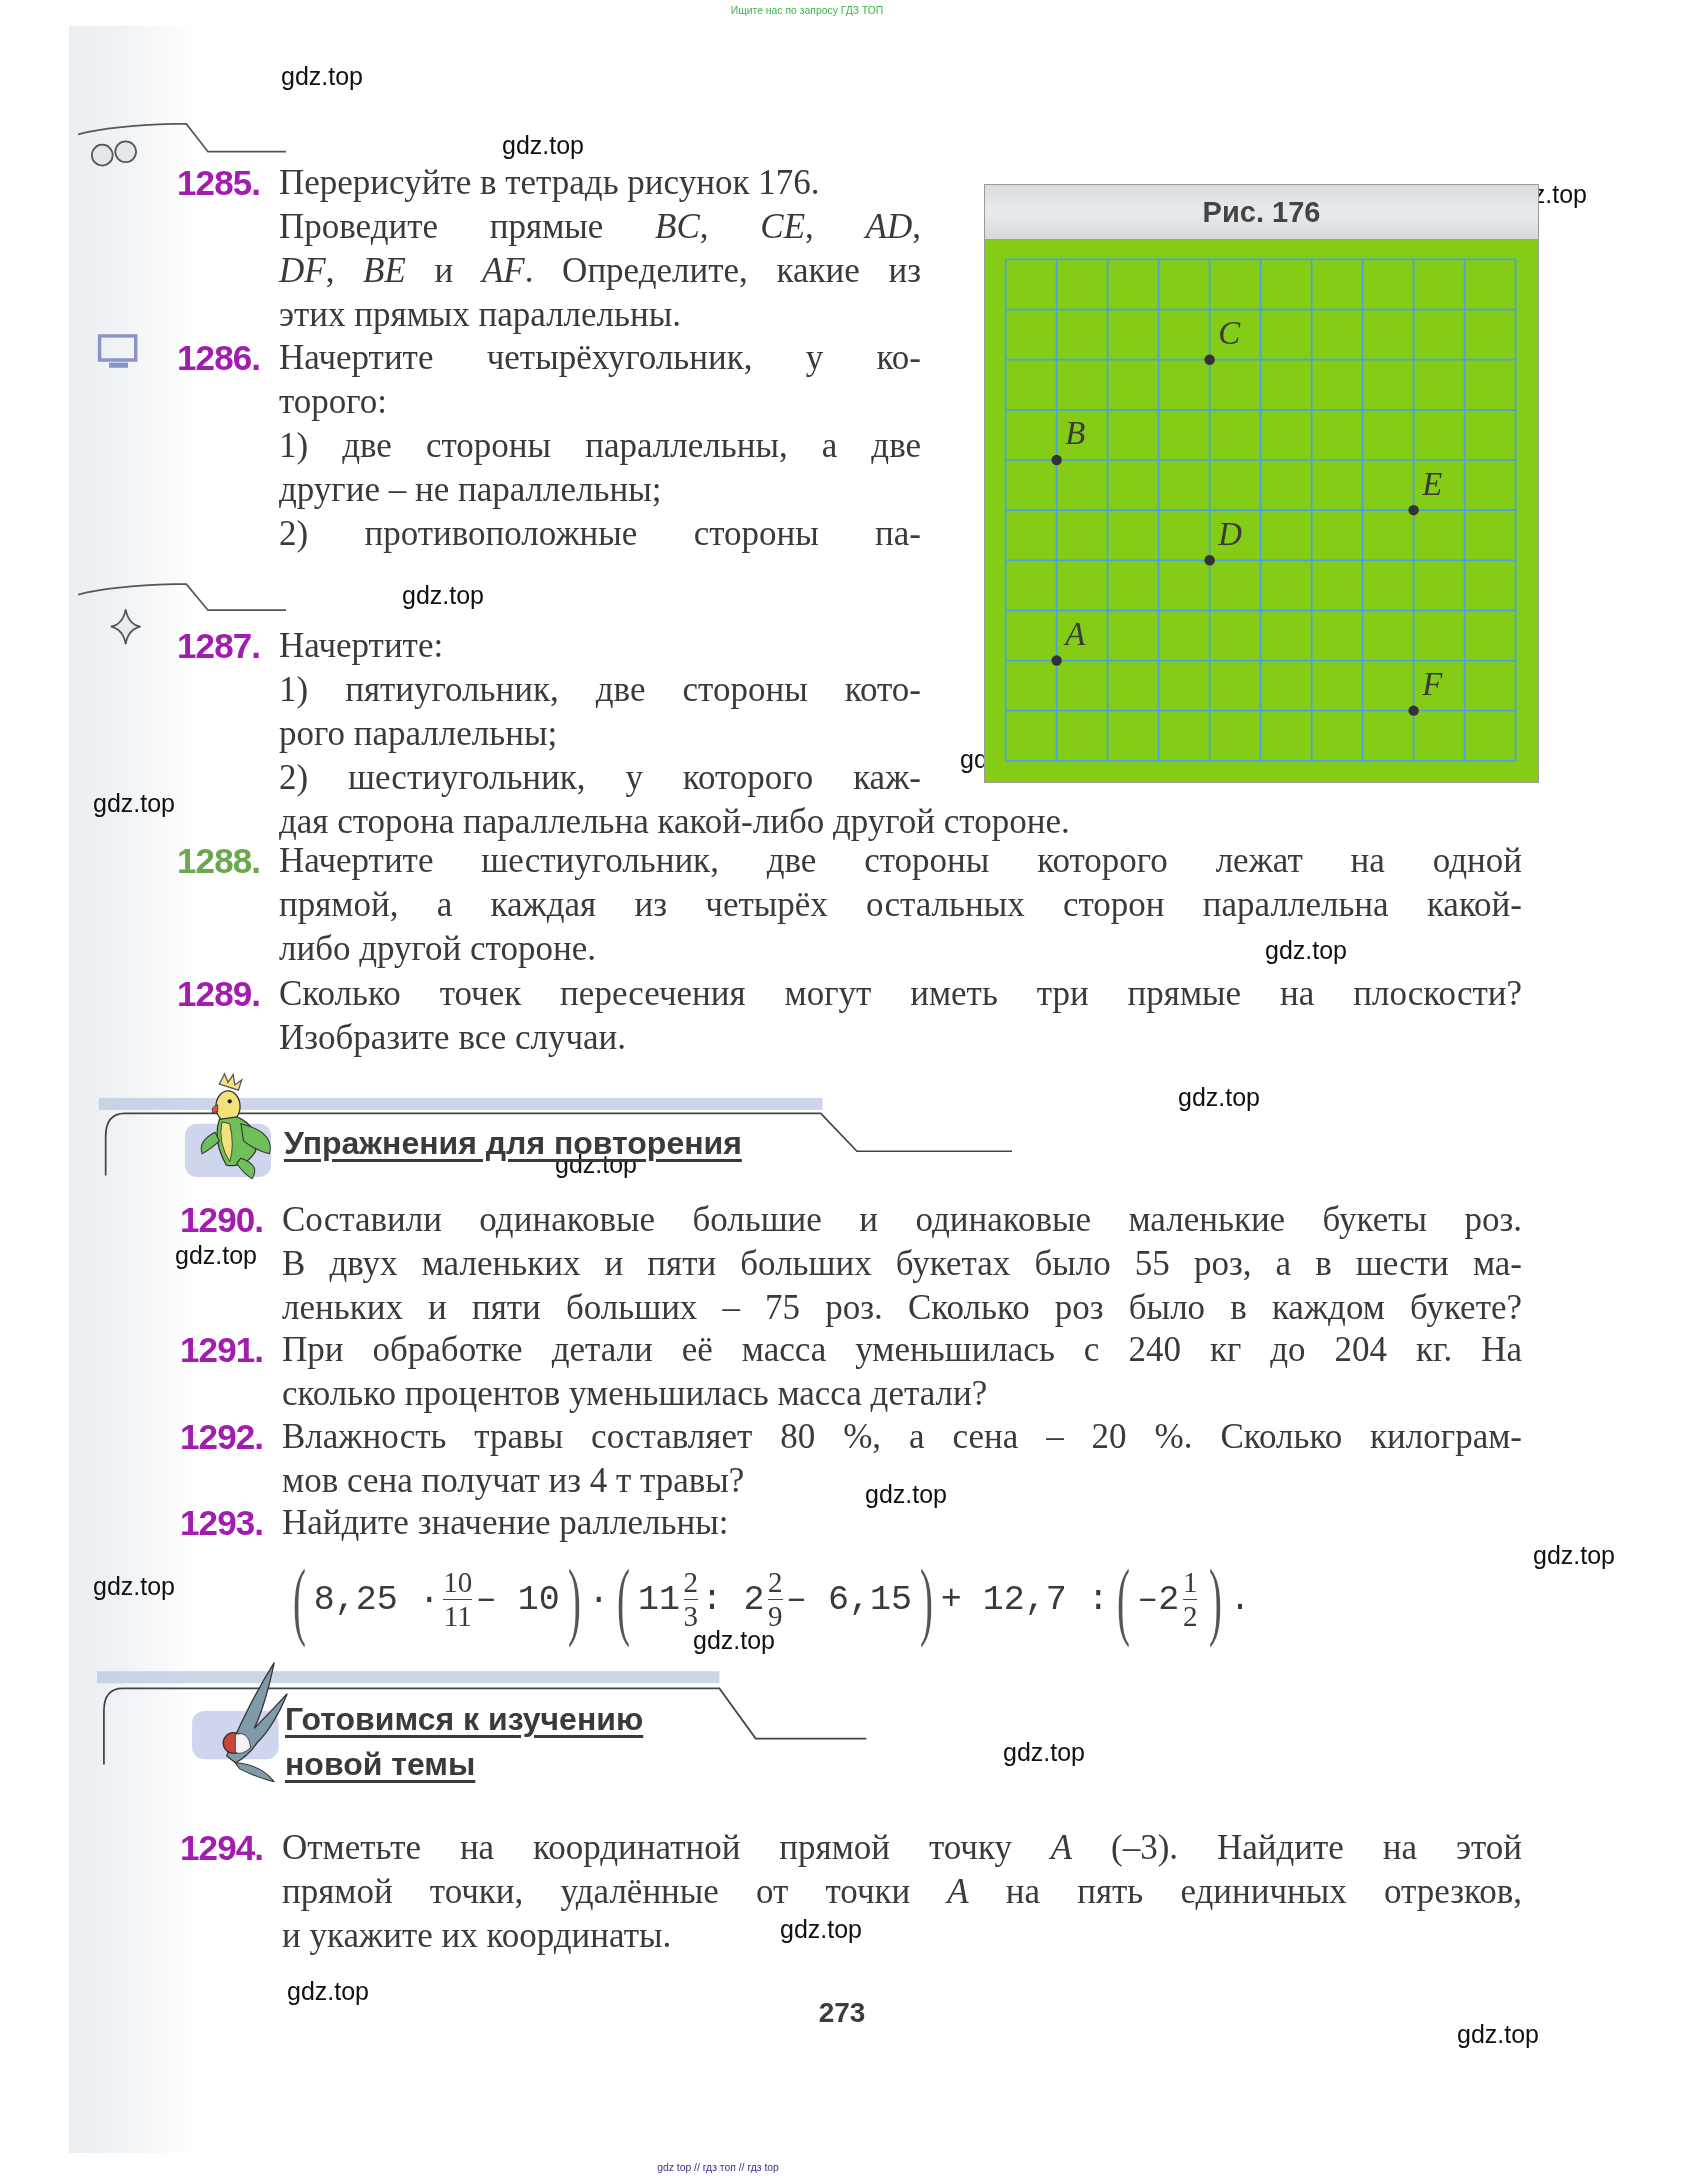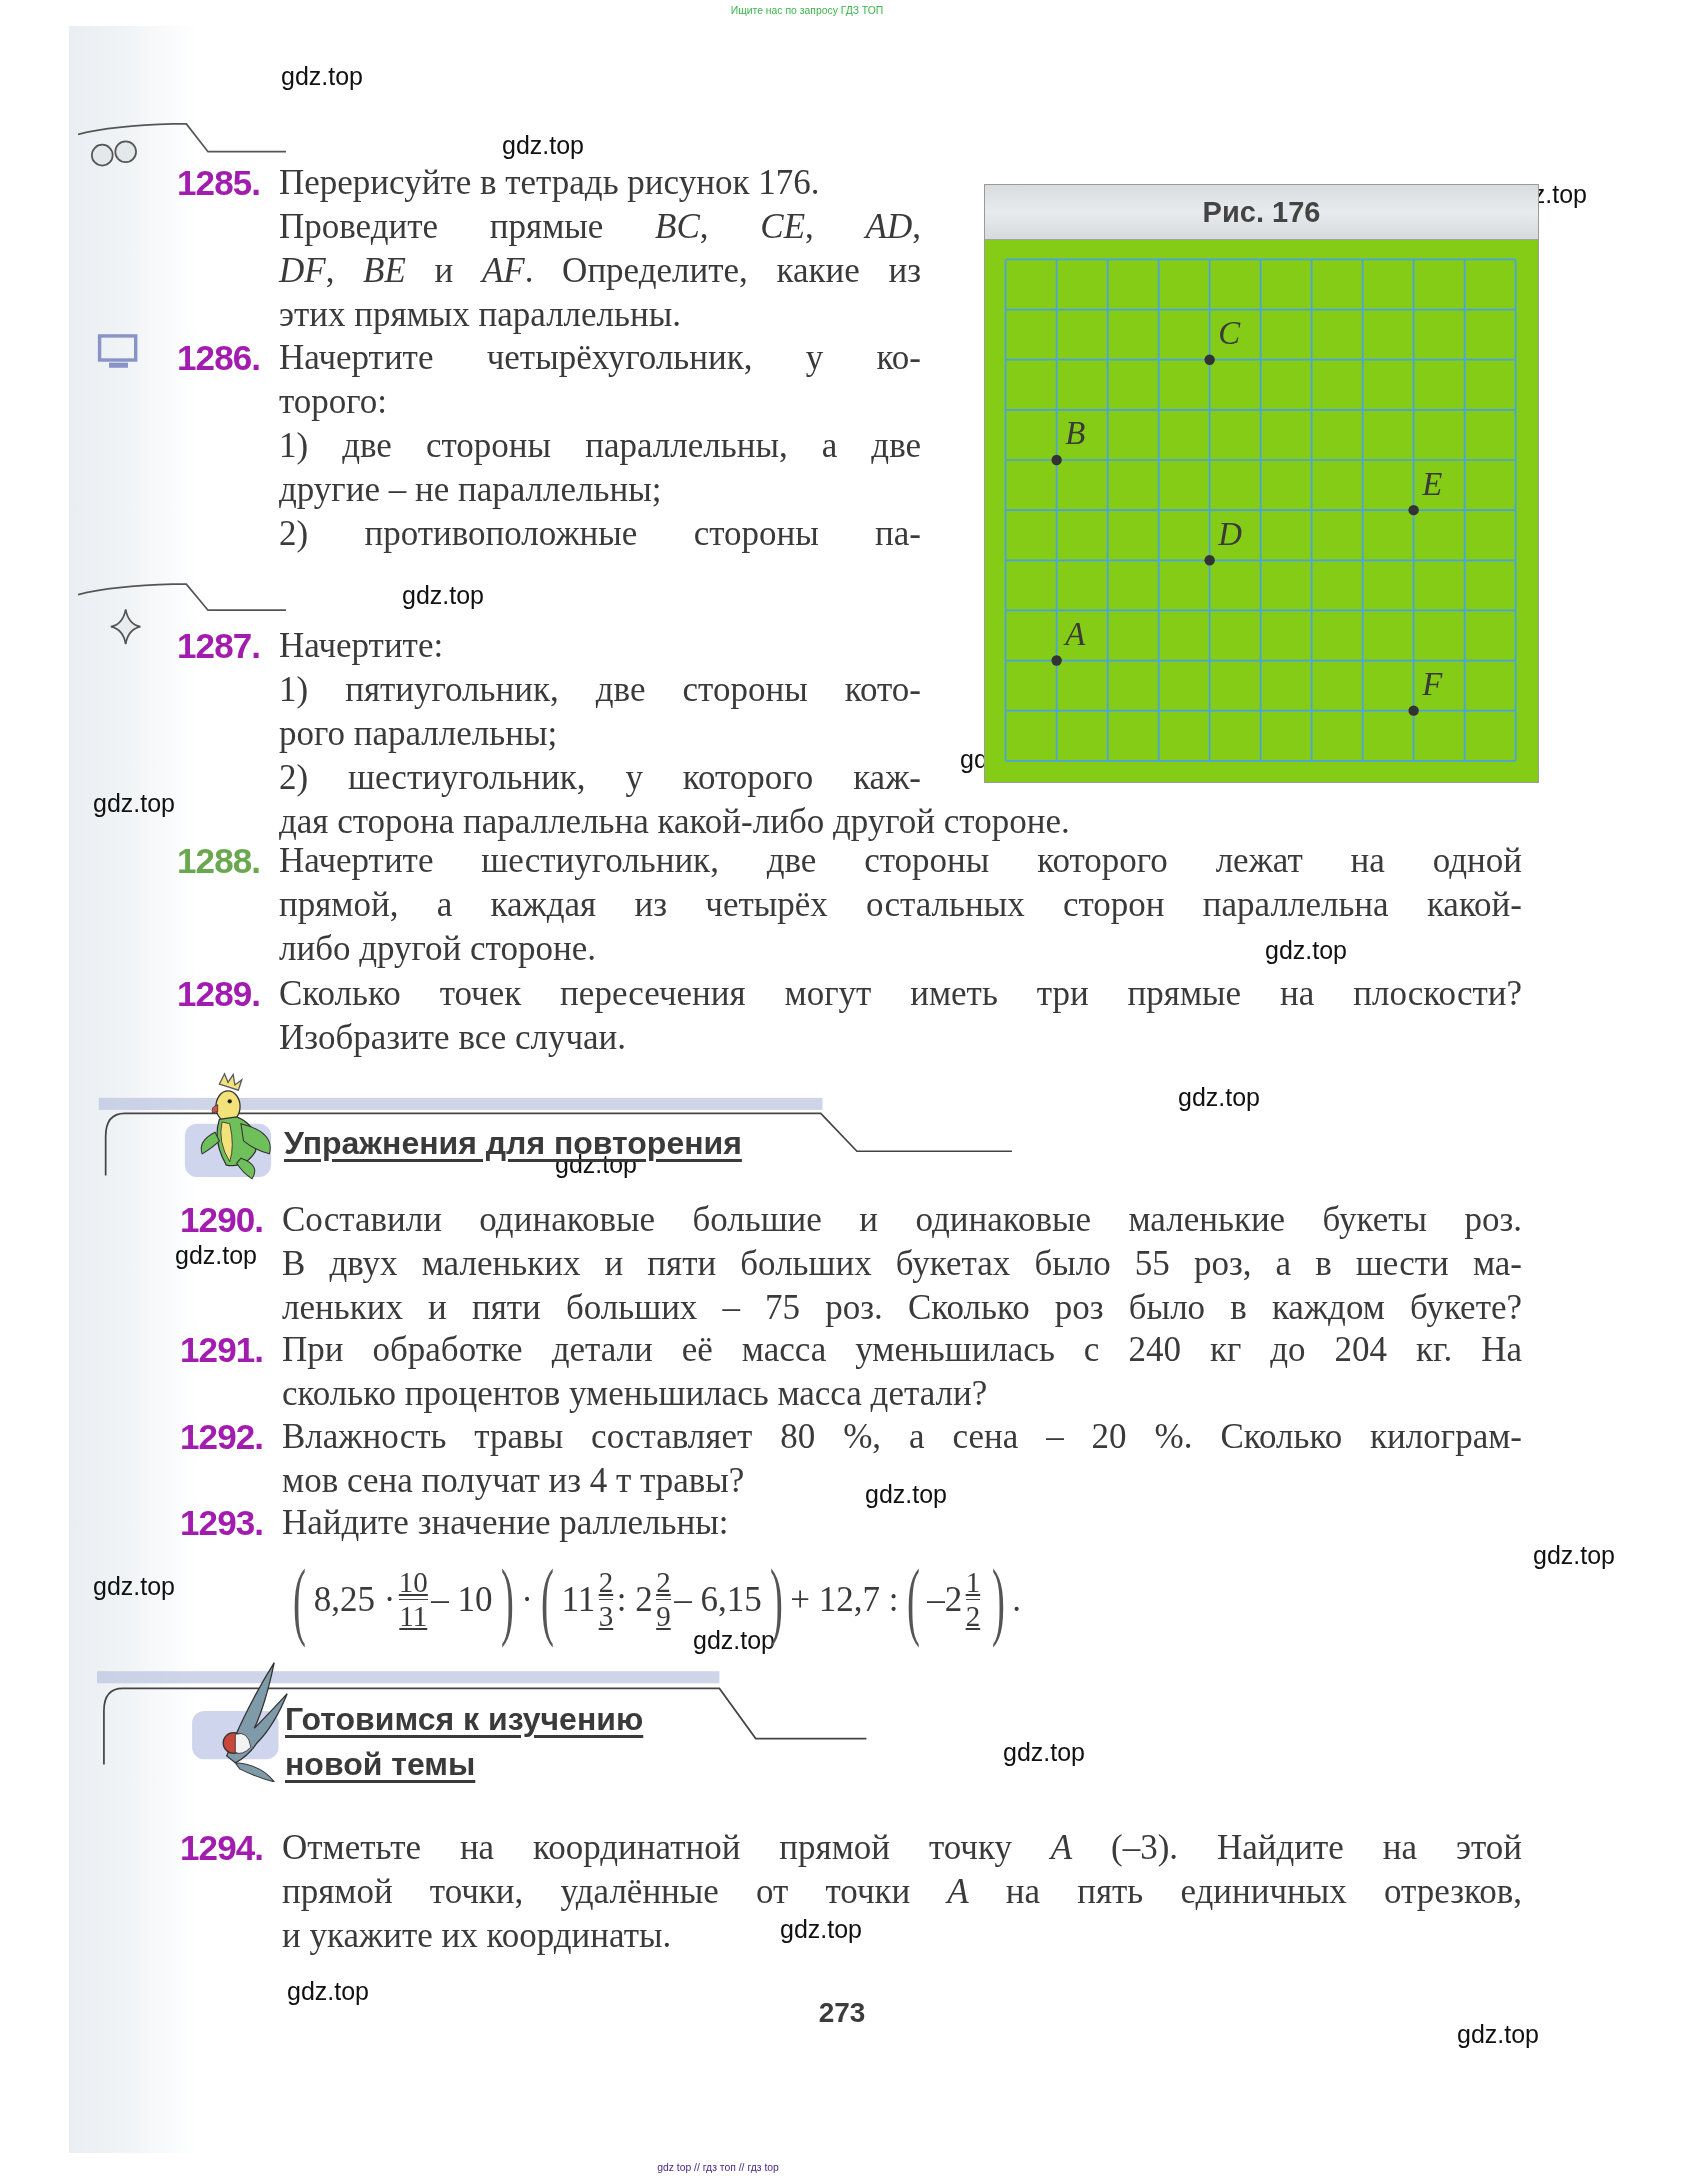--- a/index.html
+++ b/index.html
@@ -62,23 +62,23 @@
     .page-num {
       position: absolute; top: 1997px; left: 0; width: 1684px; text-align: center;
       font-family: "Liberation Sans", "DejaVu Sans", sans-serif; font-weight: bold;
       font-size: 28px; color: #3c3c3c;
     }
     .expr {
       position: absolute; left: 285px; top: 1552px; height: 95px;
       display: flex; align-items: center; font-size: 35px; color: #3a3a3a;
     }
     .paren { font-size: 86px; font-weight: 100; line-height: 86px; transform: scaleX(0.45); display: inline-block; color: #555; }
-    .frac { display: inline-flex; flex-direction: column; align-items: center; font-size: 29px; line-height: 33px; margin: 0 3.5px; text-decoration: underline; }
+    .frac { display: inline-flex; flex-direction: column; align-items: center; font-size: 29px; line-height: 33px; margin: 0 3.5px; }
     .frac .bar { width: 100%; border-top: 1.7px solid #444; }
-    .t { white-space: pre; }
+    .t { white-space: pre; font-family: Liberation Mono, monospace; }
   </style>
 </head>
 <body>
 
 <div class="spine"></div>
 
 <div class="top-banner">Ищите нас по запросу ГДЗ ТОП</div>
 
 <svg class="margin-deco" style="left:78px;top:117px" width="208" height="65" viewBox="0 0 240 75">
   <path d="M0 20 Q40 10 110 8 L125 8 L150 40 L240 40" fill="none" stroke="#555" stroke-width="2"></path>

